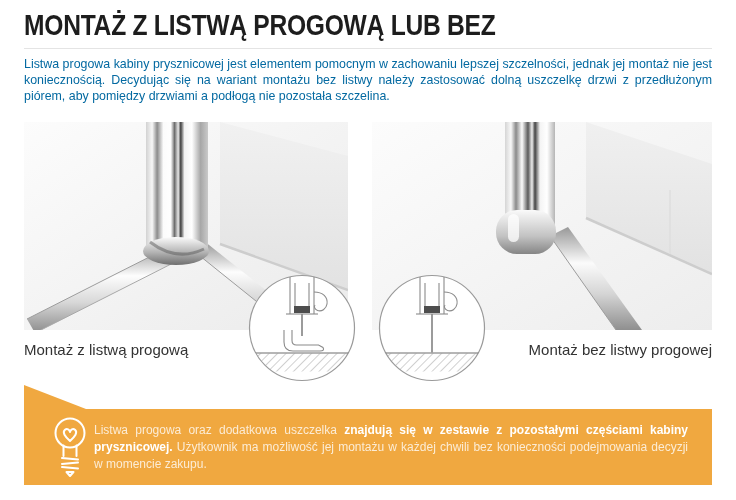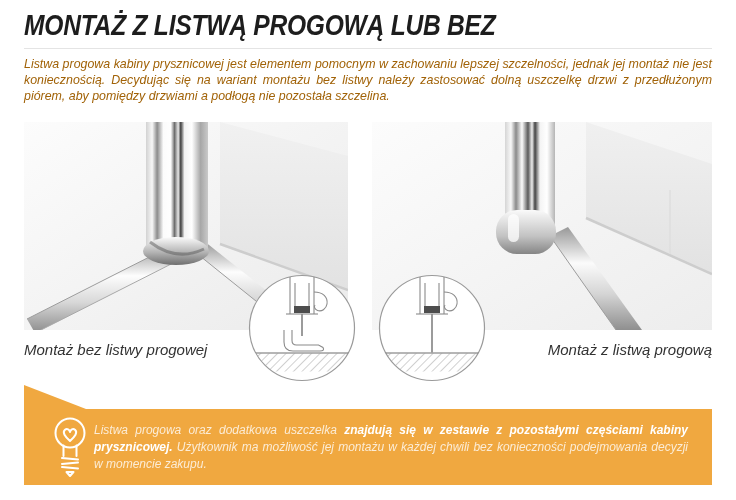--- a/index.html
+++ b/index.html
@@ -1,25 +1,25 @@
 <!DOCTYPE html>
 <html style="--accent: #F0A840;"><head>
 <meta charset="utf-8">
 <style>
   html,body{margin:0;padding:0;background:#fff;}
   body{width:736px;height:500px;overflow:hidden;font-family:"Liberation Sans",sans-serif;}
-  .page{box-sizing:border-box;width:736px;height:500px;padding:10px 24px 0;font-style:italic;}
+  .page{box-sizing:border-box;width:736px;height:500px;padding:10px 24px 0;}
 
   
   h1.title{margin:0;padding-bottom:8px;border-bottom:1px solid #e4e4e4;
            font-size:30px;line-height:30px;color:#1d1d1d;font-weight:bold;white-space:nowrap;}
   h1.title .squeeze{display:inline-block;transform:scaleX(0.82);transform-origin:0 50%;letter-spacing:-0.3px;}
 
   
-  .intro{margin:7px 0 0;font-size:12.4px;line-height:16px;color:#a16207;text-align:justify;}
+  .intro{margin:7px 0 0;font-size:12.4px;line-height:16px;color:#0369a1;text-align:justify;}
 
   
   .photos{position:relative;margin-top:18px;height:208px;}
   .photo{position:absolute;top:0;height:208px;overflow:hidden;background:#f3f3f3;}
   .photo svg{display:block;width:100%;height:100%;}
   .photo-left{left:0;width:324px;}
   .photo-right{left:348px;width:340px;}
   .detail-circle{position:absolute;width:110px;height:110px;}
   .detail-circle svg{display:block;width:100%;height:100%;}
   .circle-left{left:223px;top:151px;}
@@ -202,22 +202,22 @@
           <path d="M39,41 H71"></path>
           <path d="M67,19 c9,0 14,5 13,12 c-0.8,5 -5.5,8 -9.5,6.5 c-2.8,-1 -3.8,-3.6 -2.5,-5.5"></path>
           <path d="M55,41 V79.5" stroke-width="1.7"></path>
         </g>
         <rect x="47" y="33" width="16" height="7" fill="#4d4d4d"></rect>
       </svg>
     </div>
   </div>
 
   <div class="captions">
+    <div class="caption">Montaż z listwą progową</div>
     <div class="caption">Montaż bez listwy progowej</div>
-    <div class="caption">Montaż z listwą progową</div>
   </div>
 
   <div class="note-banner">
     <div class="note-fold"></div>
     <div class="bulb">
       <svg viewBox="0 0 44 62" fill="none" stroke="#ffffff" stroke-width="2" stroke-linecap="round" stroke-linejoin="round">
         <circle cx="22" cy="17" r="14.5"></circle>
         <path d="M15.5,29.5 V40 M28.5,29.5 V40"></path>
         <path d="M14,42 L30,43.5 M30,46.5 L14,48 M14,51 L30,52.5"></path>
         <path d="M18.5,56 h7 l-3.5,4 z"></path>

